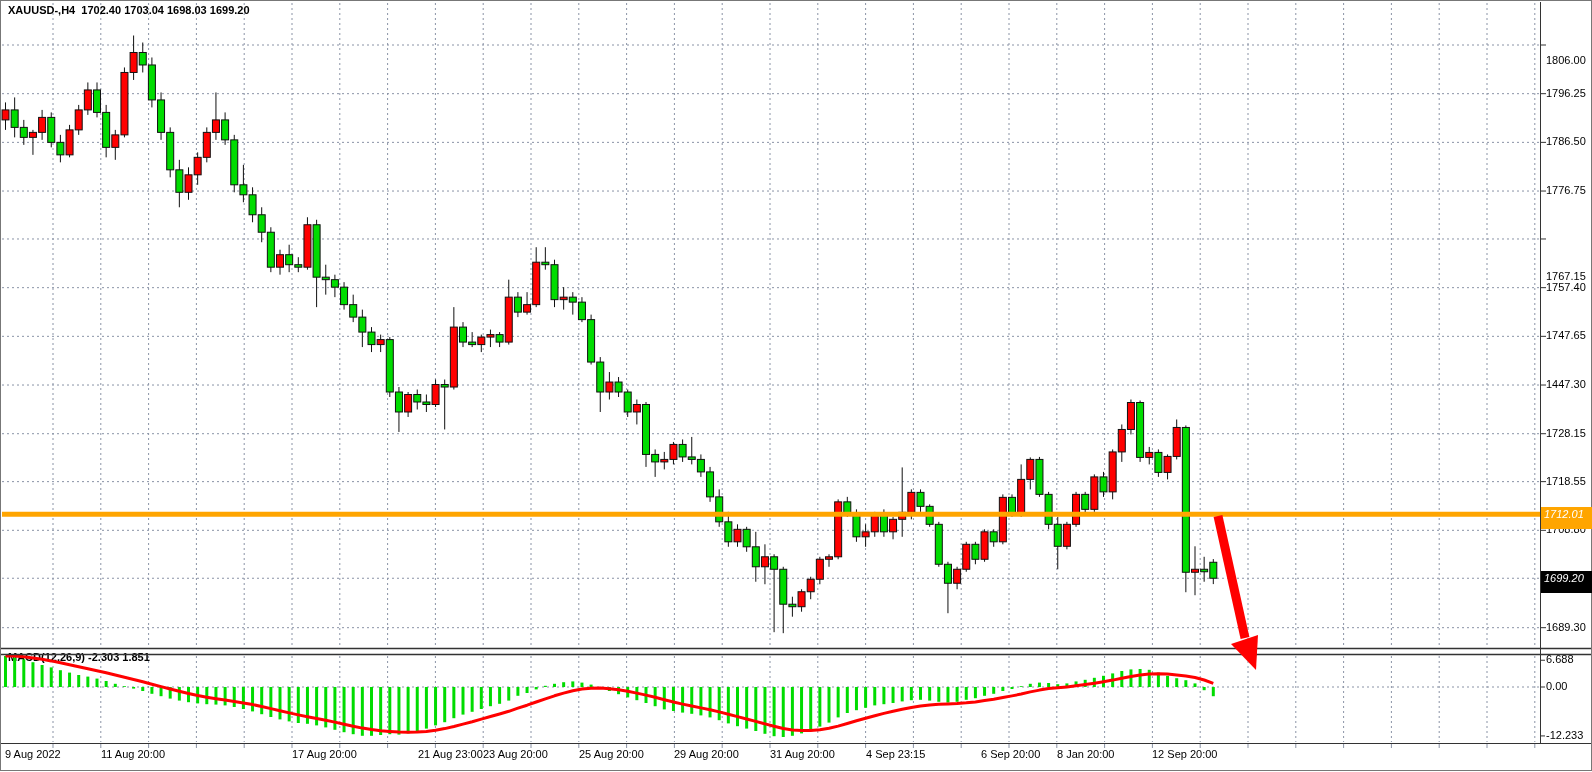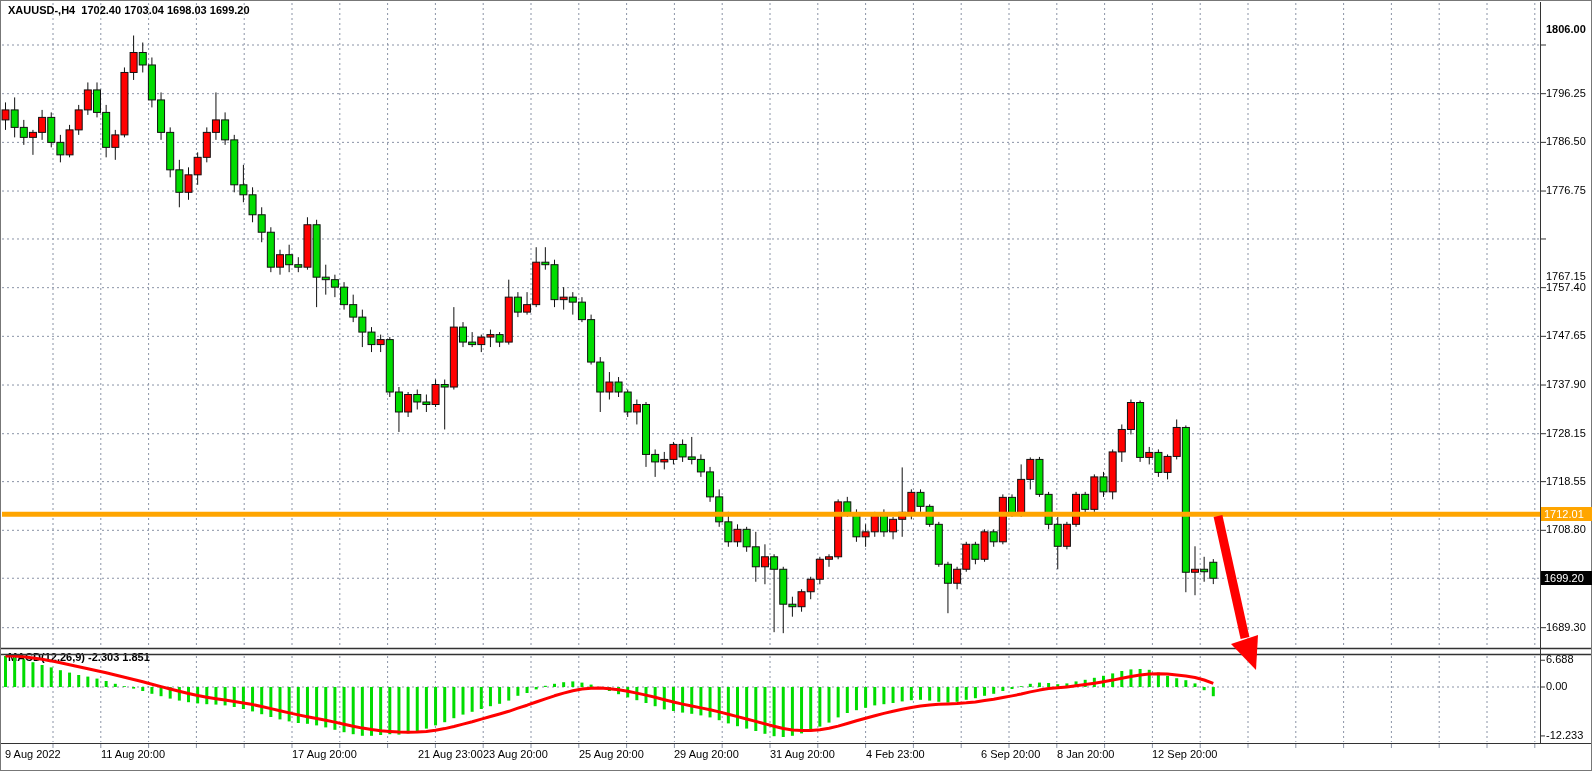--- a/index.html
+++ b/index.html
@@ -2,21 +2,21 @@
 <html><head>
 <meta charset="utf-8">
 <style>
   html,body{margin:0;padding:0;background:#ffffff;}
   body{width:1592px;height:772px;font-family:"Liberation Sans",sans-serif;}
   #win{position:relative;width:1592px;height:772px;background:#ffffff;box-sizing:border-box;overflow:hidden;}
   #cv{position:absolute;left:0;top:0;z-index:1;}
   .ohlc{position:absolute;left:8px;top:4px;z-index:3;font-size:11px;font-weight:bold;color:#000;white-space:pre;}
   .macdlbl{position:absolute;left:8px;top:651px;z-index:0;font-size:11px;font-weight:bold;color:#000;white-space:pre;}
   .axlbl{position:absolute;z-index:2;font-size:11px;color:#000;white-space:nowrap;}
-  .tag{position:absolute;left:1541px;width:51px;height:14px;z-index:3;font-size:11px;line-height:14px;color:#fff;padding-left:3px;box-sizing:border-box;}
+  .tag{position:absolute;left:1541px;width:51px;height:22px;z-index:3;font-size:11px;line-height:14px;color:#fff;padding-left:3px;box-sizing:border-box;font-style:italic;}
   .tag-orange{background:#ffa500;}
   .tag-black{background:#000000;}
   .strip-v{position:absolute;left:1541px;top:0;width:51px;height:743px;z-index:1;}
   .strip-h{position:absolute;left:0;top:744px;width:1592px;height:27px;z-index:1;}
   .splitter{position:absolute;left:0;top:648px;width:1592px;height:8px;z-index:2;}
 </style>
 </head>
 <body>
 
 <div id="win">
@@ -563,41 +563,41 @@
         <polygon points="1256,670 1231,644 1258,635" fill="#ff0000"></polygon>
       </g>
     </svg>
   <div class="ohlc">XAUUSD-,H4  1702.40 1703.04 1698.03 1699.20</div>
   <div class="macdlbl">MACD(12,26,9) -2.303 1.851</div>
   <div class="tag tag-orange" id="tagHline" style="top: 507.292px;">1712.01</div>
   <div class="tag tag-black" id="tagCur" style="top: 571.252px;">1699.20</div>
   <div class="strip-v"></div>
   <div class="strip-h"></div>
   <div class="splitter"></div>
-<div class="axlbl" style="left: 1546px; top: 23px; font-weight: bold;">1806.00</div>
+<div class="axlbl" style="left: 1546px; top: 54px;">1806.00</div>
     <div class="axlbl" style="left: 1546px; top: 86.6817px;">1796.25</div>
     <div class="axlbl" style="left: 1546px; top: 135.363px;">1786.50</div>
     <div class="axlbl" style="left: 1546px; top: 184.045px;">1776.75</div>
     <div class="axlbl" style="left: 1546px; top: 231.978px; margin-top: 38px;">1767.15</div>
     <div class="axlbl" style="left: 1546px; top: 280.66px;">1757.40</div>
     <div class="axlbl" style="left: 1546px; top: 329.342px;">1747.65</div>
-    <div class="axlbl" style="left: 1546px; top: 378.023px;">1737.90</div>
+    <div class="axlbl" style="left: 1546px; top: 378.023px;">1447.30</div>
     <div class="axlbl" style="left: 1546px; top: 426.705px;">1728.15</div>
     <div class="axlbl" style="left: 1546px; top: 474.638px;">1718.55</div>
     <div class="axlbl" style="left: 1546px; top: 523.32px;">1708.80</div>
     <div class="axlbl" style="left: 1546px; top: 620.683px;">1689.30</div>
     <div class="axlbl" style="left: 5px; top: 748px;">9 Aug 2022</div>
     <div class="axlbl" style="left: 101px; top: 748px;">11 Aug 20:00</div>
     <div class="axlbl" style="left: 196px; top: 748px; margin-top: 44px;">15 Aug 20:00</div>
     <div class="axlbl" style="left: 292px; top: 748px;">17 Aug 20:00</div>
     <div class="axlbl" style="left: 388px; top: 748px; margin-left: 30px;">21 Aug 23:00</div>
     <div class="axlbl" style="left: 483px; top: 748px;">23 Aug 20:00</div>
     <div class="axlbl" style="left: 579px; top: 748px;">25 Aug 20:00</div>
     <div class="axlbl" style="left: 674px; top: 748px;">29 Aug 20:00</div>
     <div class="axlbl" style="left: 770px; top: 748px;">31 Aug 20:00</div>
-    <div class="axlbl" style="left: 866px; top: 748px;">4 Feb 23:00</div>
+    <div class="axlbl" style="left: 866px; top: 748px;">4 Sep 23:15</div>
     <div class="axlbl" style="left: 961px; top: 748px; margin-left: 20px;">6 Sep 20:00</div>
     <div class="axlbl" style="left: 1057px; top: 748px;">8 Jan 20:00</div>
     <div class="axlbl" style="left: 1152px; top: 748px;">12 Sep 20:00</div>
     <div class="axlbl" style="left: 1546px; top: 653.248px;">6.688</div>
     <div class="axlbl" style="left: 1546px; top: 680px;">0.00</div>
     <div class="axlbl" style="left: 1546px; top: 728.932px;">-12.233</div>
   </div>
 
 </body></html>

